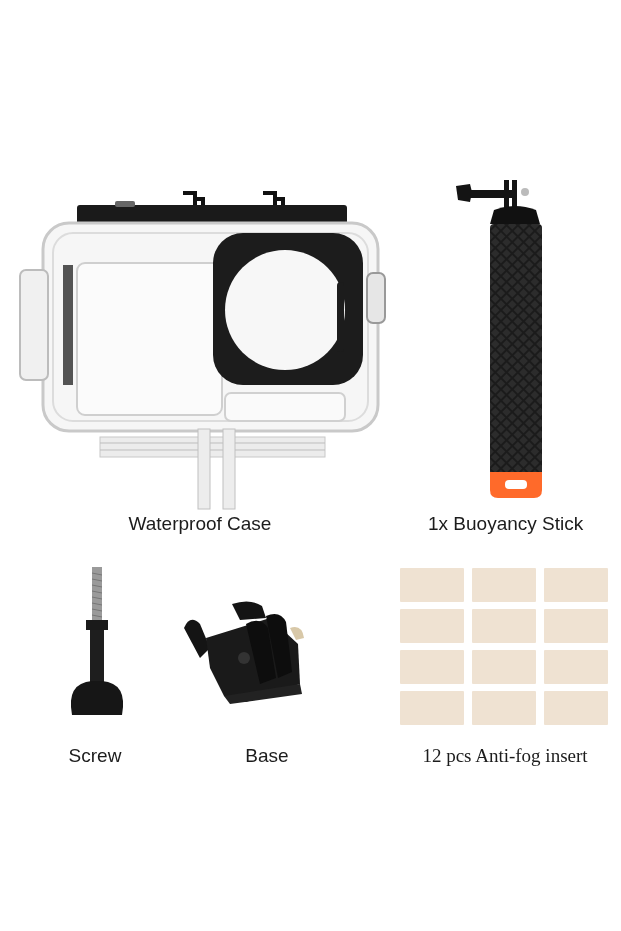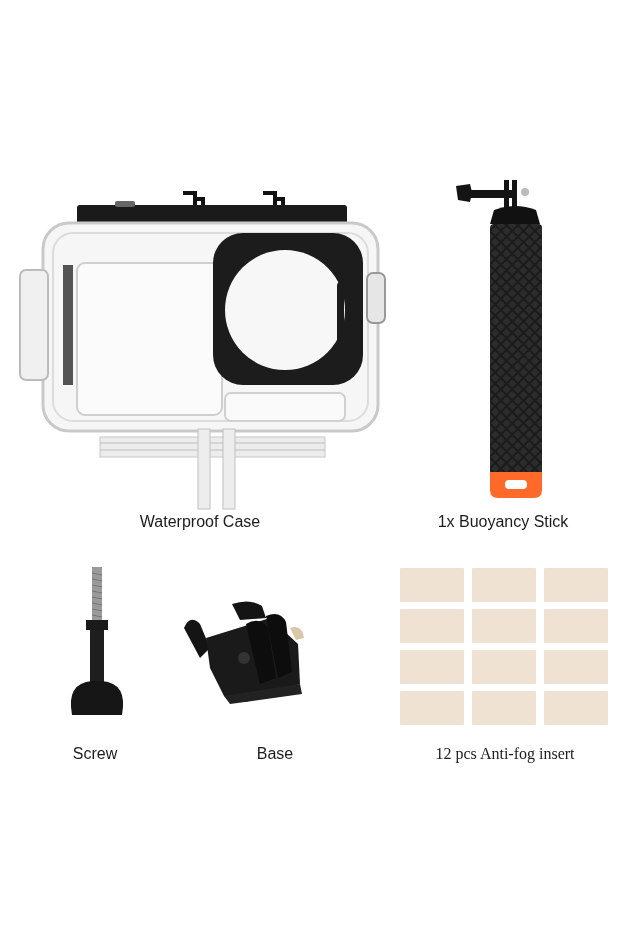--- a/index.html
+++ b/index.html
@@ -1,19 +1,19 @@
 <!DOCTYPE html>
 <html><head>
 <meta charset="utf-8">
 <style>
   html, body { margin: 0; padding: 0; background: #ffffff; }
   body { width: 621px; height: 931px; position: relative; overflow: hidden;
          font-family: "Liberation Sans", sans-serif; color: #1a1a1a; }
   .item { position: absolute; }
-  .label { position: absolute; font-size: 16px; color: #1c1c1c; white-space: nowrap; text-align: center; }
+  .label { position: absolute; font-size: 19px; color: #1c1c1c; white-space: nowrap; text-align: center; }
   svg { display: block; }
   .pads { position: absolute; left: 400px; top: 568px; width: 210px; height: 160px;
           display: grid; grid-template-columns: repeat(3, 64px); grid-template-rows: repeat(4, 34px);
           column-gap: 8px; row-gap: 7px; }
   .pad { background: #efe2d2; border-radius: 1px; }
 </style>
 </head>
 <body>
 
 <div class="item" style="left:15px; top:175px;">
@@ -102,21 +102,21 @@
     <path d="M4 30 Q10 16 20 26 L30 50 L20 60 Z" fill="#141414"></path>
     <path d="M52 6 Q70 0 82 8 L86 20 L60 22 Z" fill="#141414"></path>
     <path d="M26 40 L90 20 L118 46 L120 86 L66 104 L44 98 L30 70 Z" fill="#1a1a1a"></path>
     <path d="M66 26 Q80 18 88 30 L96 80 L80 86 Z" fill="#0d0d0d"></path>
     <path d="M86 18 Q100 12 106 24 L112 74 L98 80 Z" fill="#0d0d0d"></path>
     <circle cx="64" cy="60" r="6" fill="#333"></circle>
     <path d="M110 30 Q122 26 124 40 L116 42 Z" fill="#d8c8a8"></path>
     <path d="M44 98 L120 86 L122 96 L50 106 Z" fill="#222"></path>
   </svg>
 </div>
-<div class="label" style="left:235px; top:745px; width:80px;">Base</div>
+<div class="label" style="left:227px; top:745px; width:80px;">Base</div>
 
 <div class="pads">
   <div class="pad"></div>
   <div class="pad"></div>
   <div class="pad"></div>
   <div class="pad"></div>
   <div class="pad"></div>
   <div class="pad"></div>
   <div class="pad"></div>
   <div class="pad"></div>

